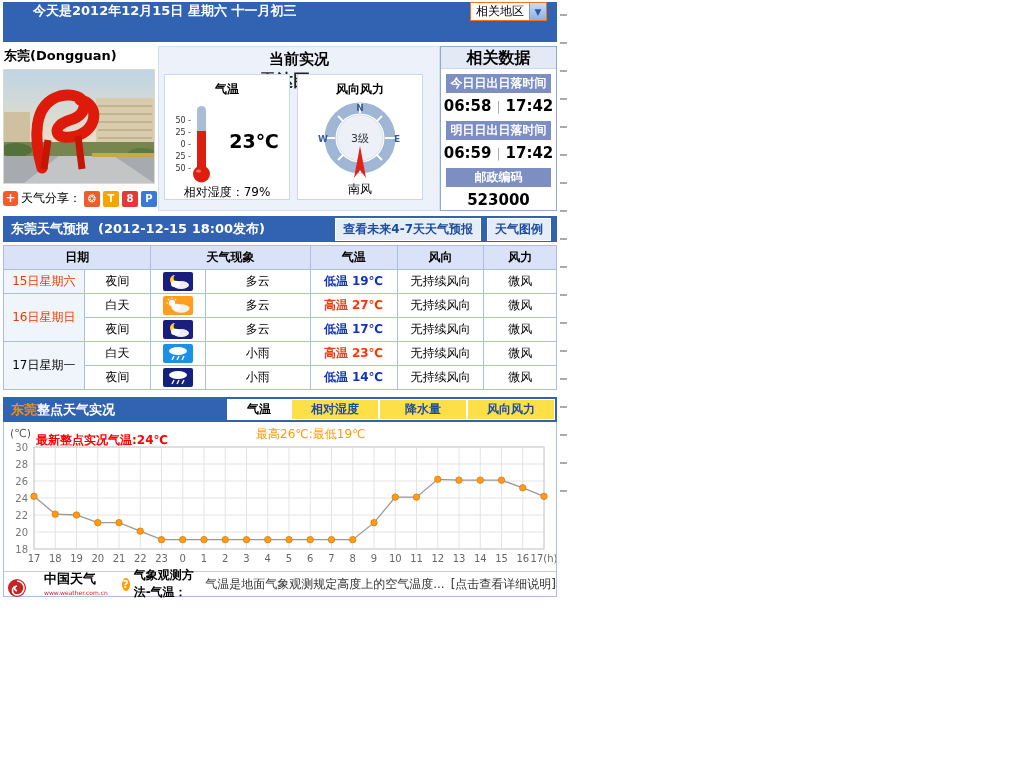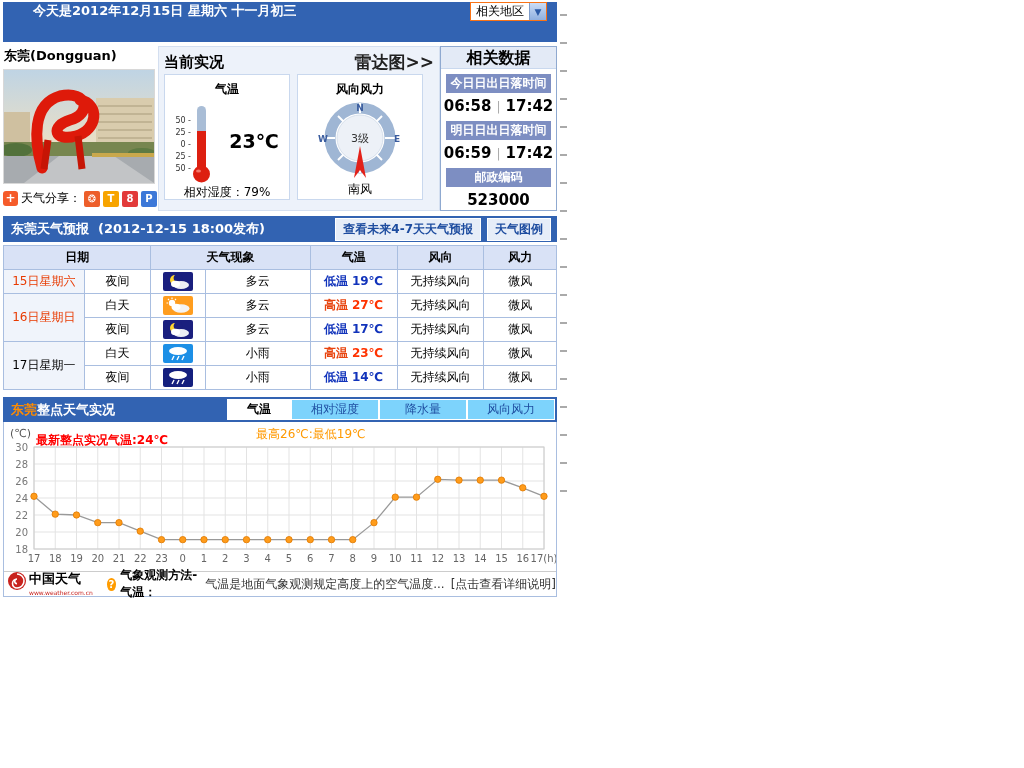--- a/index.html
+++ b/index.html
@@ -22,21 +22,21 @@
   .photo{display:block;border:1px solid #D8D8D8;}
   .sharerow{display:flex;align-items:center;gap:3px;margin-top:6px;}
   .plus{width:15px;height:15px;background:#F55B2A;border-radius:3px;color:#fff;font-weight:bold;
         font-size:12px;line-height:15px;text-align:center;}
   .sharetxt{font-size:12px;}
   .si{width:16px;height:16px;border-radius:2px;font-size:10px;font-weight:bold;color:#fff;
       text-align:center;line-height:16px;}
   .si1{background:#ED5E2A;}.si2{background:#F7A400;}.si3{background:#E23A3A;}.si4{background:#3C78D8;}
 
   .currentpanel{width:270px;background:#EDF2FA;border:1px solid #D4DFF0;padding:3px 5px 5px;}
-  .cp-head{display:flex;justify-content:space-between;align-items:center;height:24px;}
+  .cp-head{display:flex;justify-content:space-between;align-items:center;height:24px;flex-direction:column;}
   .cp-title{font-weight:bold;font-size:15px;}
   .radar{font-weight:bold;font-size:17px;color:#222;cursor:pointer;}
   .boxes{display:flex;gap:7px;}
   .wbox{background:#fff;border:1px solid #C9D8EE;width:124px;height:124px;text-align:center;}
   .btitle{font-weight:bold;font-size:12px;margin-top:6px;}
   .thermorow{display:flex;align-items:center;justify-content:center;}
   .bigtemp{font-weight:bold;font-size:19px;margin-left:2px;}
   .humid{font-size:12px;margin-top:0px;}
   .winddir{font-size:12px;margin-top:-2px;}
 
@@ -61,30 +61,30 @@
   .lowlab,.lowval{color:#1133BB;font-weight:bold;}
   .highlab{color:#E8440F;font-weight:bold;}
   .highval{color:#FF3300;font-weight:bold;}
   .wicon{display:inline-block;vertical-align:middle;}
 
   
   .hourlybar{margin-top:7px;height:25px;background:#3263B2;display:flex;align-items:center;}
   .hb-title{margin-left:8px;font-weight:bold;font-size:13px;flex:1;color:#fff;white-space:nowrap;}
   .hb-title .city{color:#FF8C00;}
   .tabs{display:flex;height:21px;margin-right:2px;}
-  .tab{width:86px;display:flex;align-items:center;justify-content:center;background:#7dd3fc;
-       color:#1D4C9F;border:1px solid #fff;font-size:12px;cursor:pointer;}
+  .tab{width:86px;display:flex;align-items:center;justify-content:center;background:#fde047;
+       color:#1D4C9F;border:1px solid #fff;font-size:12px;cursor:pointer;font-weight:bold;}
   .tab.active{width:62px;background:#fff;color:#000;font-weight:bold;}
   .chartpanel{border:1px solid #A9BEE0;border-top:none;background:#fff;padding-top:2px;}
   .ct-row{position:relative;height:17px;}
   .unit{position:absolute;left:6px;top:3px;color:#555;font-size:11px;}
   .latest{position:absolute;left:32px;top:2px;color:#F00;font-weight:bold;font-size:12px;margin-top:6px;}
   .range{position:absolute;left:252px;top:2px;color:#FF9900;font-size:12px;}
   .footerbar{border-top:1px solid #CCC;height:24px;display:flex;align-items:center;background:#fff;margin-top:1px;}
-  .logo{display:flex;align-items:flex-start;margin-left:4px;cursor:pointer;}
+  .logo{display:flex;align-items:flex-end;margin-left:4px;cursor:pointer;gap:15px;}
   .logocol{margin-left:3px;line-height:1;}
   .logotxt{font-weight:bold;font-size:13px;}
   .logourl{font-size:6px;color:#C8231E;}
   .qicon{width:13px;height:13px;border-radius:50%;background:#FF9C00;color:#fff;font-weight:bold;
          font-size:10px;line-height:13px;text-align:center;margin:0 4px 0 14px;}
   .helpbold{font-weight:bold;font-size:12px;}
   .helptext{font-size:12px;color:#333;margin-left:4px;white-space:nowrap;}
   .helplink{font-size:12px;color:#333;margin-left:6px;cursor:pointer;white-space:nowrap;}
 
   .dashes{position:absolute;left:560px;top:14px;width:7px;height:492px;

